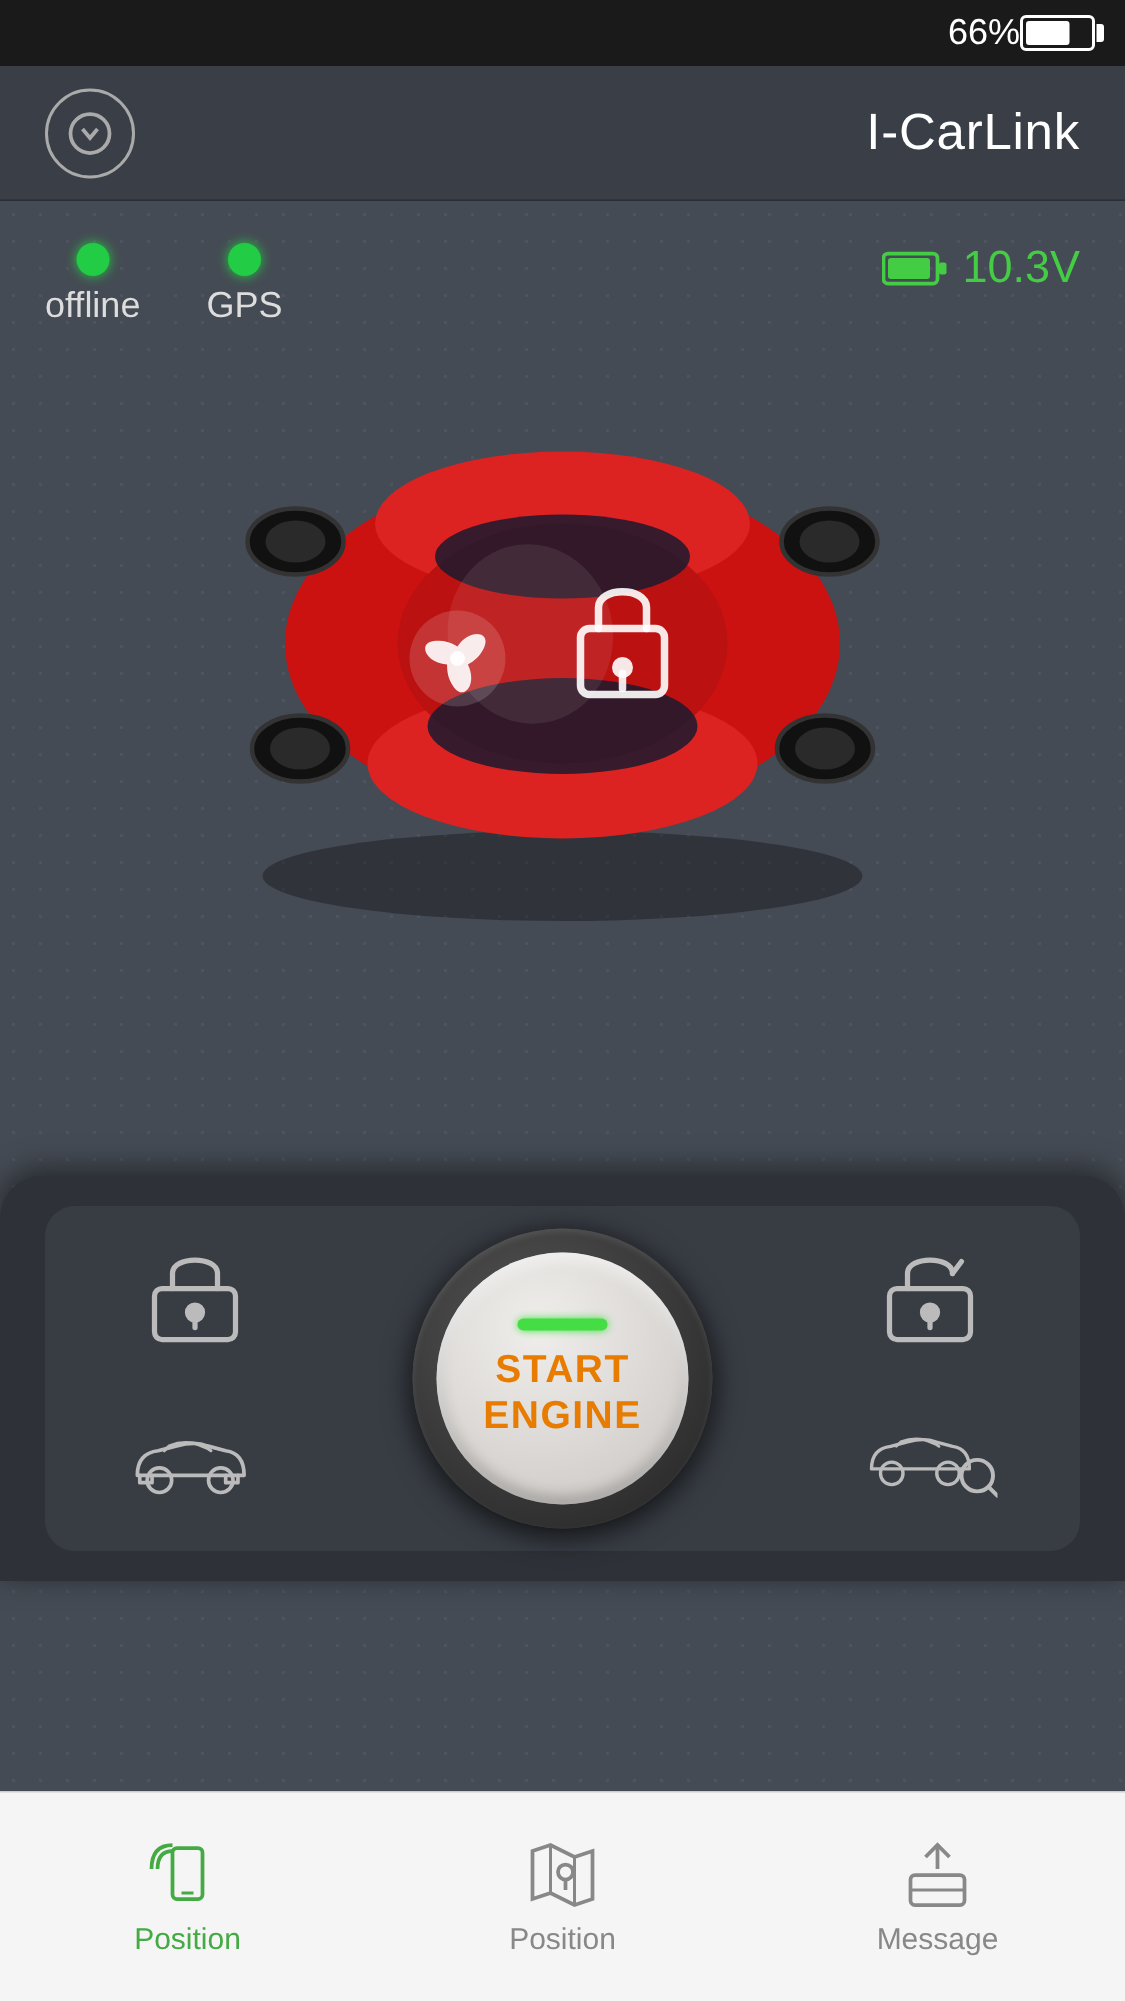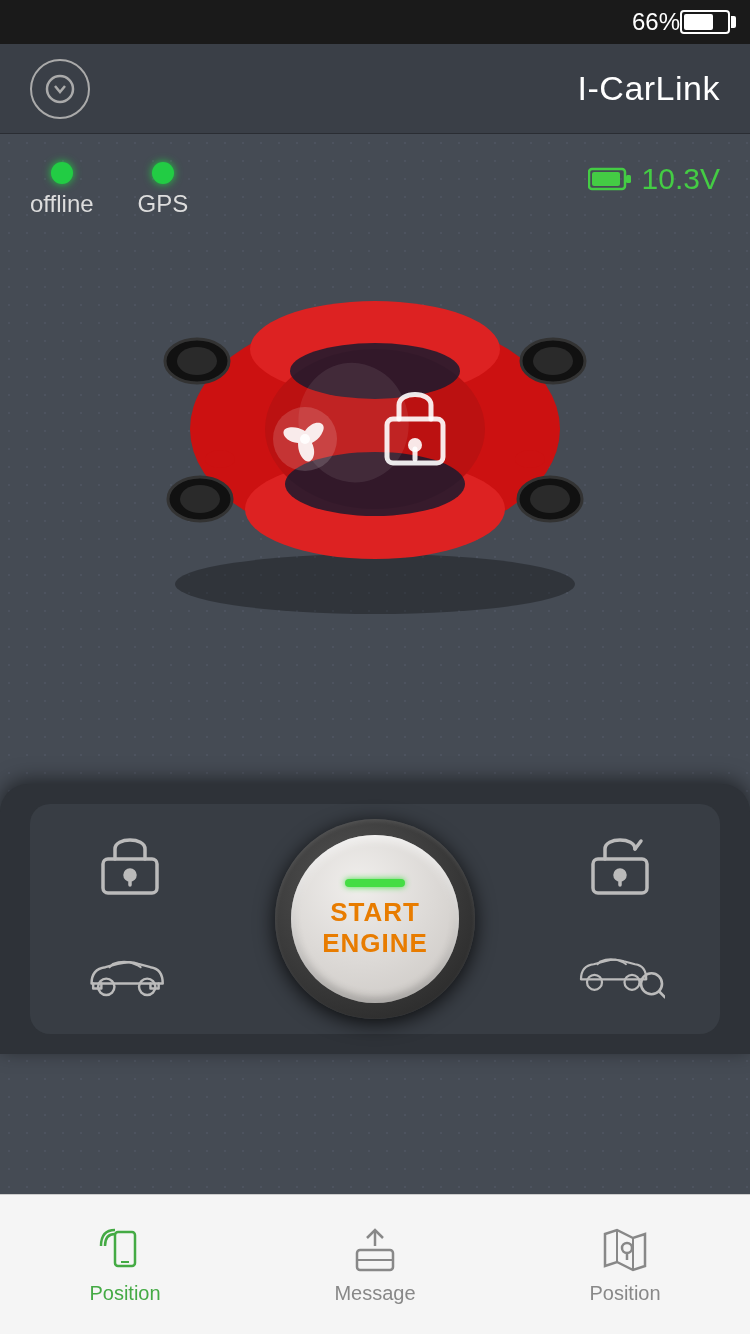--- a/index.html
+++ b/index.html
@@ -493,41 +493,41 @@
         <path d="M2,22 Q2,6 16,6" stroke="#44aa44" stroke-width="2.5" fill="none"></path>
       </svg>
     </div>
     <span class="tab-label active">Position</span>
   </div>
 
   <div class="tab-item">
     <div class="tab-icon">
       <svg width="52" height="52" viewBox="0 0 52 52" fill="none">
 
-        <rect x="8" y="26" width="36" height="20" rx="3" stroke="#888" stroke-width="2.5" fill="none"></rect>
-
-        <line x1="26" y1="22" x2="26" y2="6" stroke="#888" stroke-width="2.5"></line>
-        <polyline points="18,14 26,6 34,14" stroke="#888" stroke-width="2.5" fill="none"></polyline>
-
-        <line x1="8" y1="36" x2="44" y2="36" stroke="#888" stroke-width="2"></line>
-      </svg>
-    </div>
-    <span class="tab-label">Message</span>
-  </div>
-
-  <div class="tab-item">
-    <div class="tab-icon">
-      <svg width="52" height="52" viewBox="0 0 52 52" fill="none">
-
         <path d="M6,10 L18,6 L34,14 L46,10 L46,42 L34,46 L18,38 L6,42 Z" stroke="#888" stroke-width="2.5" fill="none"></path>
 
         <line x1="18" y1="6" x2="18" y2="38" stroke="#888" stroke-width="2"></line>
         <line x1="34" y1="14" x2="34" y2="46" stroke="#888" stroke-width="2"></line>
 
         <circle cx="28" cy="24" r="5" stroke="#888" stroke-width="2.5" fill="none"></circle>
         <path d="M28,29 L28,36" stroke="#888" stroke-width="2.5"></path>
       </svg>
     </div>
     <span class="tab-label">Position</span>
   </div>
 
+  <div class="tab-item">
+    <div class="tab-icon">
+      <svg width="52" height="52" viewBox="0 0 52 52" fill="none">
+
+        <rect x="8" y="26" width="36" height="20" rx="3" stroke="#888" stroke-width="2.5" fill="none"></rect>
+
+        <line x1="26" y1="22" x2="26" y2="6" stroke="#888" stroke-width="2.5"></line>
+        <polyline points="18,14 26,6 34,14" stroke="#888" stroke-width="2.5" fill="none"></polyline>
+
+        <line x1="8" y1="36" x2="44" y2="36" stroke="#888" stroke-width="2"></line>
+      </svg>
+    </div>
+    <span class="tab-label">Message</span>
+  </div>
+
 
 </div>
 
 </body></html>

